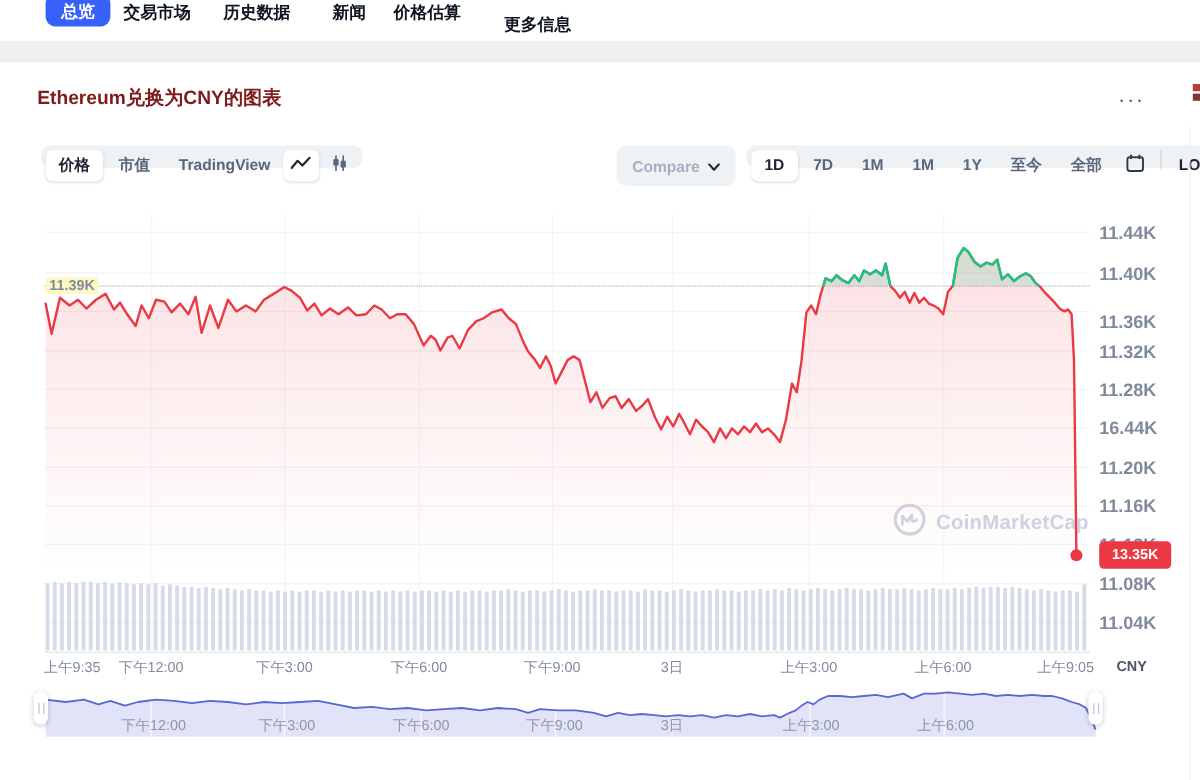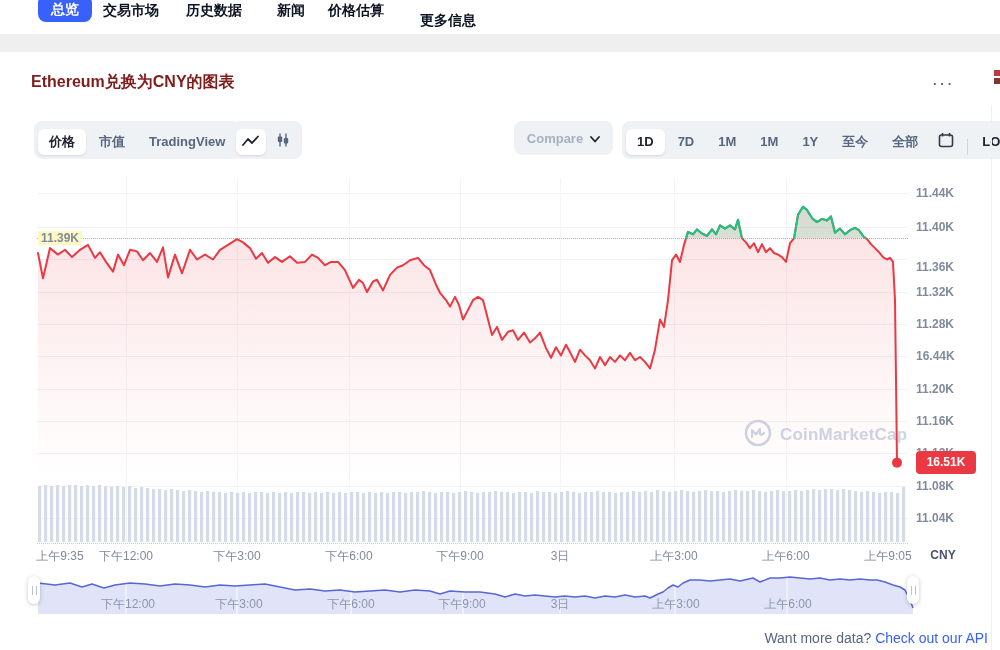--- a/index.html
+++ b/index.html
@@ -10,34 +10,34 @@
   
   .nav-item { position:absolute; top:-3px; height:26px; line-height:26px;
     font-size:14px; font-weight:700; color:#0d1421; cursor:pointer; white-space:nowrap; }
   .nav-pill { background:#3861fb; color:#fff; border-radius:8px; padding:0 13px; top:-5px; height:27px; line-height:29px; }
   .grey-band { position:absolute; left:0; top:34px; width:1000px; height:18px; background:#efefef; }
 
   .page-title { position:absolute; left:31px; top:72px; font-size:16px; font-weight:700; color:#7f1d1d; }
   .dots-btn { position:absolute; left:933px; top:76px; font-size:13px; font-weight:700; color:#57606f; letter-spacing:3px; cursor:pointer; }
 
   
-  .seg { position:absolute; top:121px; height:38px; background:#eff2f5; border-radius:8px;
-    display:flex; align-items:flex-end; padding:4px; gap:2px; }
+  .seg { position:absolute; top:121px; height:19px; background:#eff2f5; border-radius:8px;
+    display:flex; align-items:flex-start; padding:4px; gap:2px; }
   .seg-item { height:26px; line-height:26px; padding:0 11px; font-size:13px; font-weight:700;
     color:#58667e; border-radius:6px; cursor:pointer; white-space:nowrap; }
   .seg-item.active { background:#fff; color:#222531; box-shadow:0 1px 2px rgba(20,30,60,.12); }
   .icon-btn { height:26px; width:30px; border-radius:6px; display:flex; align-items:center; justify-content:center; cursor:pointer; }
   .icon-btn.active { background:#fff; box-shadow:0 1px 2px rgba(20,30,60,.12); }
   .compare-pill { position:absolute; left:514px; top:121px; width:99px; height:34px; background:#eff2f5;
     border-radius:8px; display:flex; align-items:center; justify-content:center; gap:7px; cursor:pointer; }
   .compare-pill span { font-size:13px; font-weight:700; color:#a6b0c3; }
   .range-divider { width:1px; height:16px; background:#d0d5dd; margin:0 4px; }
 
   
-  .ylab { position:absolute; left:916px; font-size:12px; font-weight:700; color:#808a9d; }
+  .ylab { position:absolute; left:916px; font-size:15px; font-weight:700; color:#808a9d; }
   .xlab { position:absolute; top:548px; font-size:12px; color:#808a9d; transform:translateX(-50%); white-space:nowrap; }
   .xlab.cny { font-weight:700; color:#4a5568; }
   .sel-lab { position:absolute; top:596px; font-size:12px; color:#8c96aa; transform:translateX(-50%); white-space:nowrap; z-index:4; }
   .baseline-lab { position:absolute; left:38px; top:231px; font-size:12px; font-weight:700; color:#808a9d;
     background:#fef9c3; padding:0 3px; z-index:3; }
   .price-badge { position:absolute; left:916px; top:451px; width:60px; height:23px; background:#ea3943;
     color:#fff; font-size:12px; font-weight:700; text-align:center; line-height:23px; border-radius:4px; z-index:5; }
 
   .hgrid { position:absolute; left:37px; width:871px; height:1px; background:#f0f2f6; }
   .vgrid { position:absolute; top:178px; width:1px; height:365px; background:#f4f5f9; }
@@ -367,28 +367,24 @@
       <line x1="126" y1="568" x2="126" y2="614" stroke="rgba(255,255,255,0.6)" stroke-width="1.5"></line>
       <line x1="237" y1="568" x2="237" y2="614" stroke="rgba(255,255,255,0.6)" stroke-width="1.5"></line>
       <line x1="351" y1="568" x2="351" y2="614" stroke="rgba(255,255,255,0.6)" stroke-width="1.5"></line>
       <line x1="463" y1="568" x2="463" y2="614" stroke="rgba(255,255,255,0.6)" stroke-width="1.5"></line>
       <line x1="560" y1="568" x2="560" y2="614" stroke="rgba(255,255,255,0.6)" stroke-width="1.5"></line>
       <line x1="675" y1="568" x2="675" y2="614" stroke="rgba(255,255,255,0.6)" stroke-width="1.5"></line>
       <line x1="787" y1="568" x2="787" y2="614" stroke="rgba(255,255,255,0.6)" stroke-width="1.5"></line>
       <path d="M38,583 L55,585 L70,583 L82,587 L92,584 L104,588 L115,585 L130,583 L145,584 L160,586 L175,584 L190,585 L205,587 L220,585 L235,586 L250,585 L265,584 L280,587 L295,590 L310,589 L325,591 L340,590 L355,592 L370,591 L385,590 L400,592 L415,590 L430,591 L440,594 L450,591 L465,592 L480,592 L495,594 L505,597 L515,594 L525,596 L535,595 L545,596 L555,597 L565,596 L575,597 L585,596 L595,598 L605,596 L615,597 L625,595 L635,597 L645,596 L650,598 L658,594 L663,592 L668,588 L673,585 L678,587 L683,583 L690,580 L700,580 L710,581 L720,580 L730,579 L740,581 L753,578 L760,582 L770,578 L780,578 L790,577 L800,578 L810,579 L820,578 L830,580 L840,579 L850,580 L860,579 L870,580 L877,580 L885,582 L893,585 L900,587 L905,590 L910,600 L913,608" fill="none" stroke="#5867d6" stroke-width="1.5" stroke-linejoin="round"></path>
     </svg>
 
-  <div class="price-badge">16.51K</div>
+  <div class="price-badge">13.35K</div>
 
   <div class="sel-handle" id="handle-left" style="left: 28px;">
       <i></i>
     </div>
   <div class="sel-handle" id="handle-right" style="left: 907px;">
       <i></i>
     </div>
 
   <div class="right-divider"></div>
 
-  <div class="footer">
-    <span>Want more data?</span>
-    <a>Check out our API</a>
-  </div>
 </div>
 
 </body></html>

